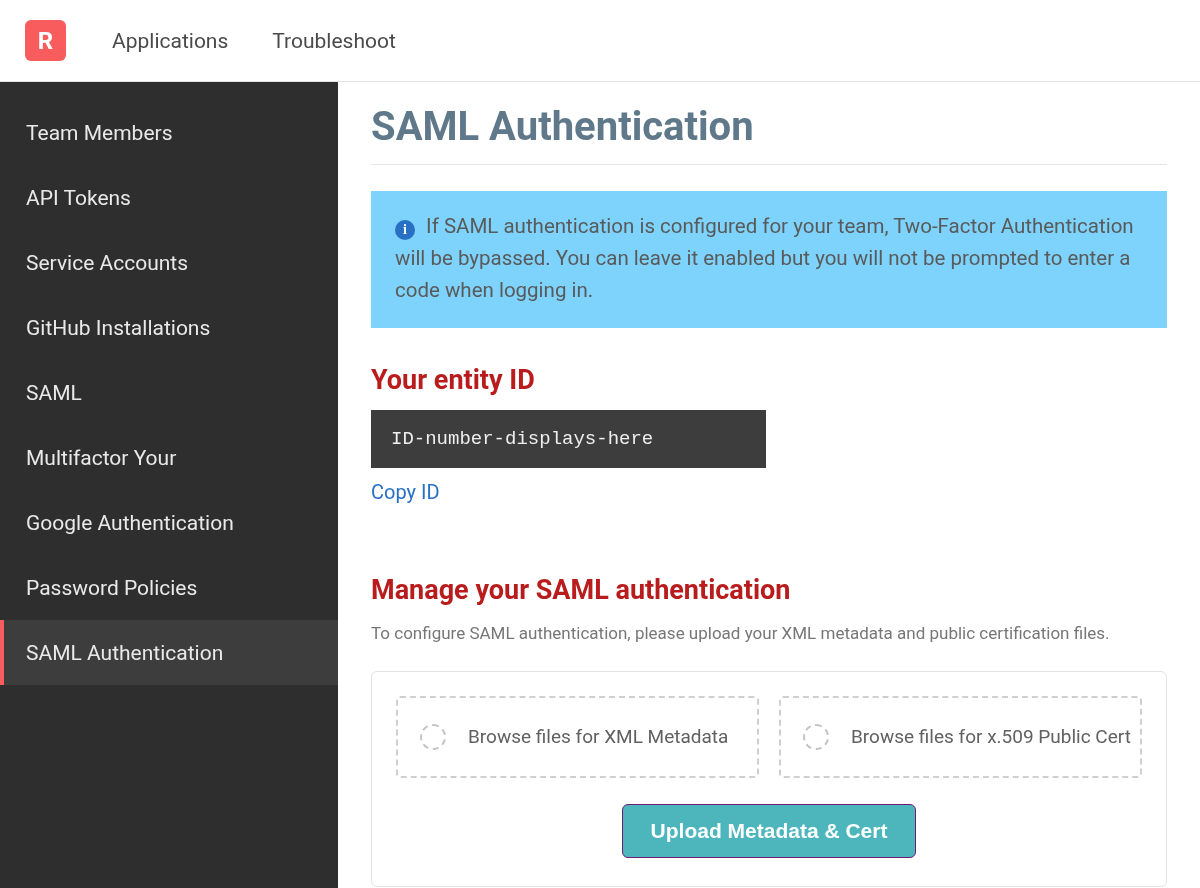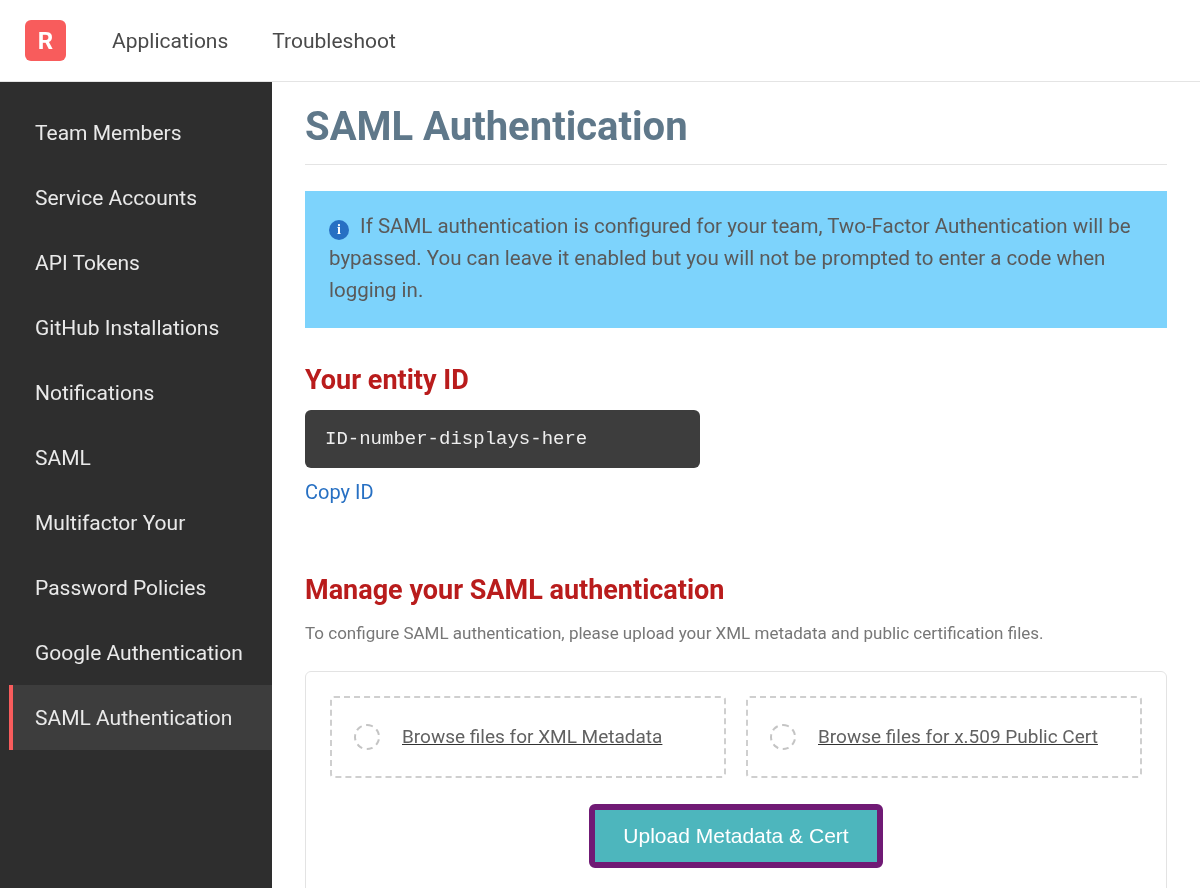--- a/index.html
+++ b/index.html
@@ -36,25 +36,24 @@
     color: #4a4a4a;
     text-decoration: none;
     cursor: pointer;
   }
 
   
   .layout { display: flex; height: calc(100% - 82px); }
 
   
   .sidebar {
-    width: 272px;
+    width: 338px;
     background: #2e2e2e;
     padding-top: 18px;
     flex-shrink: 0;
-    padding-left: 9px;
   }
   .side-item {
     height: 65px;
     display: flex; align-items: center;
     padding-left: 26px;
     font-size: 21px;
     color: #e9e9e9;
     cursor: pointer;
     position: relative;
   }
@@ -113,21 +112,21 @@
     color: #b91c1c;
     margin-bottom: 14px;
   }
 
   .codebox {
     background: #3d3d3d;
     color: #eee;
     font-family: "SFMono-Regular", Consolas, "Liberation Mono", Menlo, monospace;
     font-size: 19px;
     padding: 18px 20px;
-    border-radius: 6px;
+    border-radius: 0;
     width: 395px;
     margin-bottom: 12px;
   }
   .copy-link {
     color: #2770c3;
     font-size: 20px;
     cursor: pointer;
     display: inline-block;
     margin-bottom: 70px;
   }
@@ -141,21 +140,20 @@
 
   .upload-panel {
     border: 1px solid #e3e3e3;
     border-radius: 6px;
     padding: 24px 24px 28px 24px;
   }
   .dropzones {
     display: flex;
     gap: 20px;
     margin-bottom: 26px;
-    text-decoration: underline;
   }
   .dropzone {
     flex: 1;
     border: 2px dashed #cfcfcf;
     border-radius: 4px;
     height: 82px;
     display: flex;
     align-items: center;
     padding-left: 22px;
     gap: 22px;
@@ -168,24 +166,24 @@
     flex-shrink: 0;
   }
   .dz-label {
     font-size: 19px;
     color: #616161;
   }
 
   .upload-btn-row { display: flex; justify-content: center; }
   .upload-btn {
     background: #4db6bd;
-    border: 6px solid #701a75;
+    border: 1px solid #701a75;
     color: #fff;
     font-size: 21px;
-    font-weight: 400;
+    font-weight: 700;
     padding: 14px 28px;
     border-radius: 6px;
     cursor: pointer;
   }
 </style>
 </head>
 <body>
 
 <header class="topbar">
   <div class="logo">
@@ -197,42 +195,39 @@
   </nav>
 </header>
 
 <div class="layout">
 
   <aside class="sidebar">
     <div class="side-item">
         <span>Team Members</span>
       </div>
     <div class="side-item">
+        <span>API Tokens</span>
+      </div>
+    <div class="side-item">
         <span>Service Accounts</span>
       </div>
     <div class="side-item">
-        <span>API Tokens</span>
-      </div>
-    <div class="side-item">
         <span>GitHub Installations</span>
       </div>
     <div class="side-item">
-        <span>Notifications</span>
-      </div>
-    <div class="side-item">
         <span>SAML</span>
       </div>
     <div class="side-item">
         <span>Multifactor Your</span>
       </div>
     <div class="side-item">
+        <span>Google Authentication</span>
+      </div>
+    <div class="side-item">
         <span>Password Policies</span>
-      </div>
-    <div class="side-item">
-        <span>Google Authentication</span>
       </div>
     <div class="side-item active">
         <span>SAML Authentication</span>
       </div>
   </aside>
 
   <main class="main">
 
     <h1 class="page-title">SAML Authentication</h1>
 

